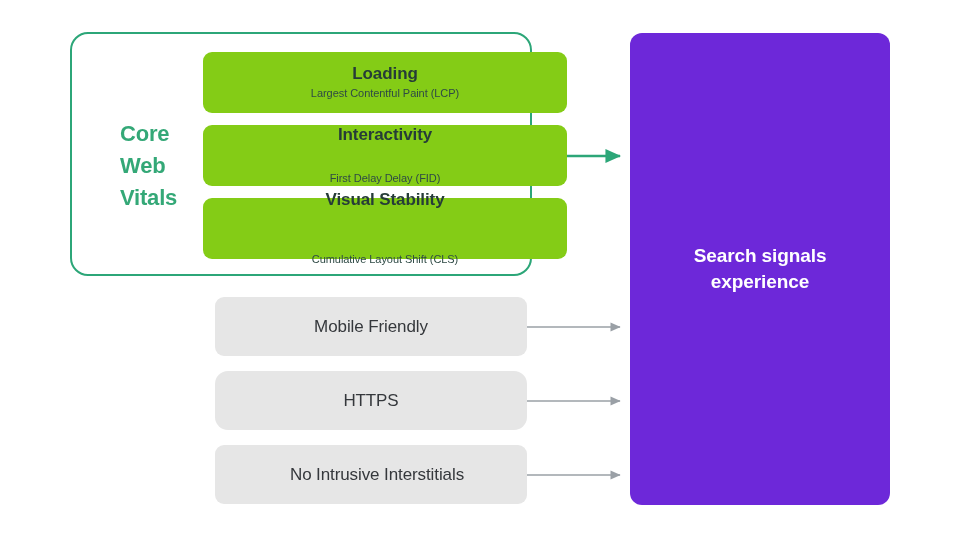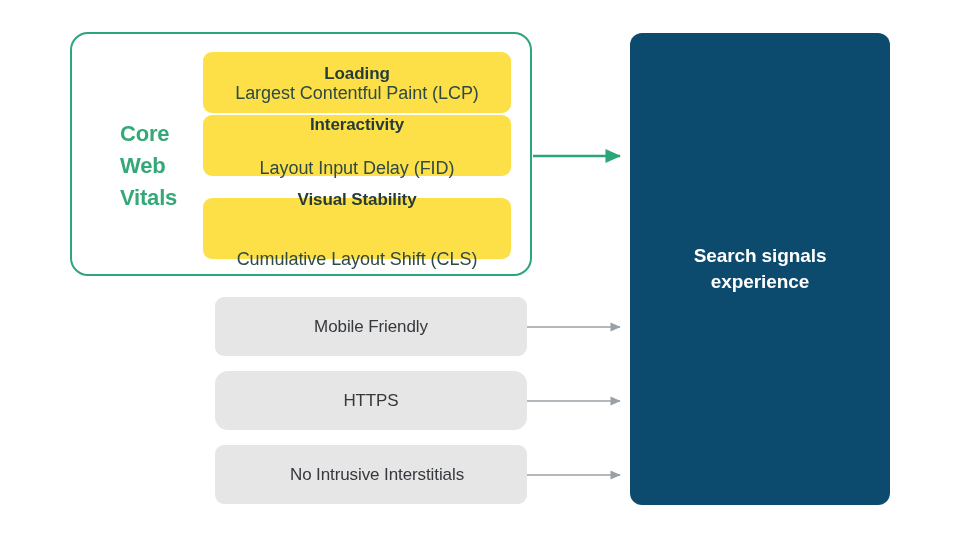--- a/index.html
+++ b/index.html
@@ -44,43 +44,43 @@
     line-height: 32px;
     color: #34A877;
     letter-spacing: -0.2px;
   }
   .cwv-label span { display: block; }
 
   
   .metric-card {
     position: absolute;
     left: 203px;
-    width: 308px;
+    width: 364px;
     height: 61px;
-    background: #fde047;
+    background: #84cc16;
     border-radius: 9px;
     box-sizing: border-box;
     display: flex;
     flex-direction: column;
     align-items: center;
     justify-content: center;
   }
   .metric-card.c1 { top: 52px; }
-  .metric-card.c2 { top: 115px; gap: 24px; }
+  .metric-card.c2 { top: 125px; gap: 24px; }
   .metric-card.c3 { top: 198px; gap: 40px; }
 
   .metric-title {
     font-size: 17px;
     font-weight: bold;
     color: #263C38;
     line-height: 21px;
     letter-spacing: -0.1px;
   }
   .metric-sub {
-    font-size: 18px;
+    font-size: 11px;
     font-weight: normal;
     color: #2F4A45;
     line-height: 17px;
     margin-top: 1px;
     letter-spacing: -0.05px;
   }
 
   
   .signal-box {
     position: absolute;
@@ -101,21 +101,21 @@
   .signal-box.s2 { top: 371px; border-radius: 13px; }
   .signal-box.s3 { top: 445px; padding-left: 12px; }
 
   
   .search-signals {
     position: absolute;
     left: 630px;
     top: 33px;
     width: 260px;
     height: 472px;
-    background: #0c4a6e;
+    background: #6d28d9;
     border-radius: 12px;
     display: flex;
     align-items: center;
     justify-content: center;
     box-sizing: border-box;
   }
   .search-signals-text {
     text-align: center;
     color: #ffffff;
     font-size: 19px;
@@ -168,21 +168,21 @@
     <span>Vitals</span>
   </div>
 
   <div class="metric-card c1">
     <div class="metric-title">Loading</div>
     <div class="metric-sub">Largest Contentful Paint (LCP)</div>
   </div>
 
   <div class="metric-card c2">
     <div class="metric-title">Interactivity</div>
-    <div class="metric-sub">Layout Input Delay (FID)</div>
+    <div class="metric-sub">First Delay Delay (FID)</div>
   </div>
 
   <div class="metric-card c3">
     <div class="metric-title">Visual Stability</div>
     <div class="metric-sub">Cumulative Layout Shift (CLS)</div>
   </div>
 
   <div class="signal-box s1">Mobile Friendly</div>
   <div class="signal-box s2">HTTPS</div>
   <div class="signal-box s3">No Intrusive Interstitials</div>

